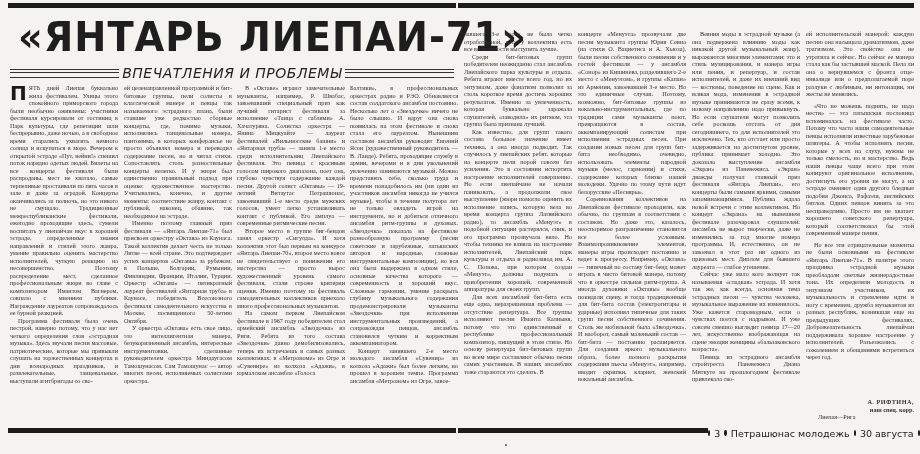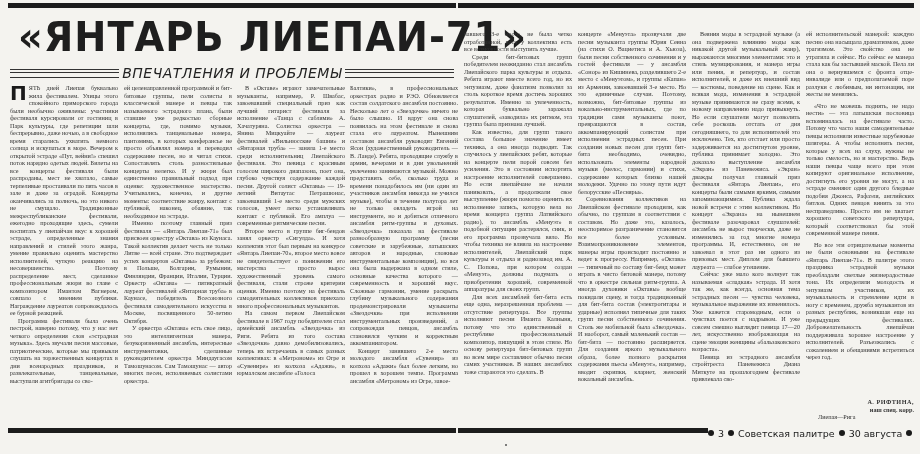--- a/index.html
+++ b/index.html
@@ -173,19 +173,19 @@
   <div class="place">Лиепая—Рига</div>
 </div>
 
 <div class="rule-thick rule-bot-left"></div>
 <div class="rule-thick rule-bot-right"></div>
 
 <div class="footer">
   <span class="bullet"></span>
   <span>3</span>
   <span class="bullet"></span>
-  <span>Советская палитре</span>
+  <span>Петрашюнас молодежь</span>
   <span class="bullet"></span>
   <span>30 августа</span>
   <span class="bullet"></span>
 </div>
 
 <div class="small-dot"></div>
 
 </body></html>

